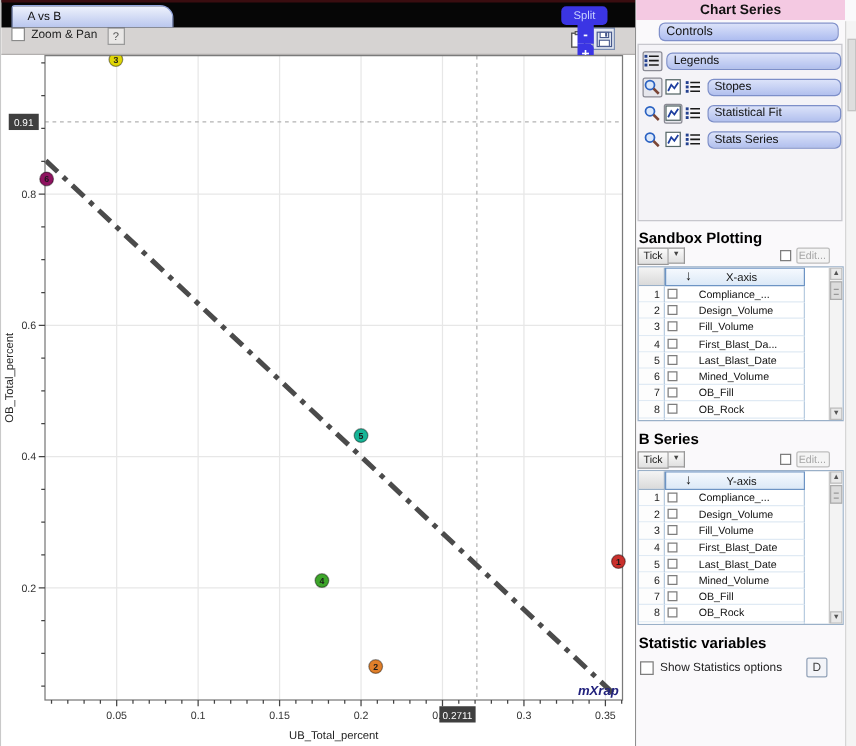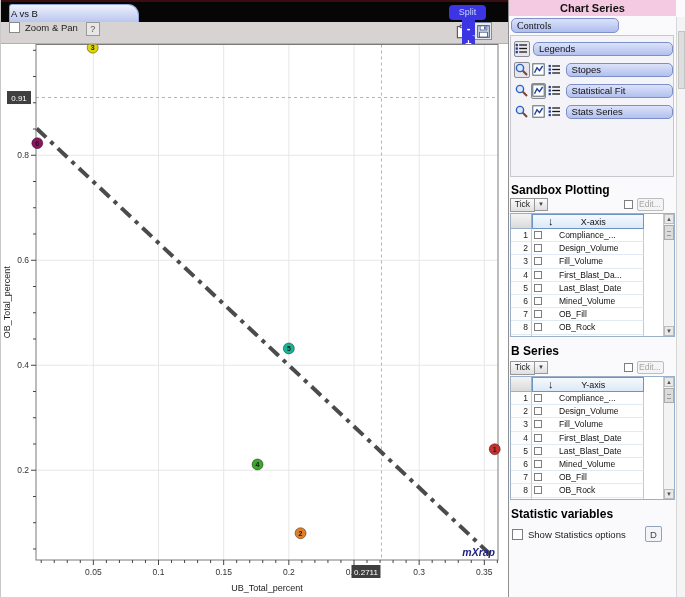--- a/index.html
+++ b/index.html
@@ -5,42 +5,42 @@
   * { box-sizing: border-box; margin: 0; padding: 0; }
   html,body { background:#fff; }
   body { font-family: "Liberation Sans", sans-serif; }
   .app { position:relative; width:685px; height:597px; background:#fff; border-left:1px solid #c9c9c9; overflow:hidden; }
 
   
   .chart-window { position:absolute; left:0; top:0; width:508px; height:597px; border-right:1px solid #8f8f8f; background:#fff; }
   .tabbar { position:relative; height:22px; background:#060606; border-top:2px solid #3a0d10; }
   .tab { position:absolute; left:8px; bottom:0; width:130px; height:18px;
          background:linear-gradient(#eef2fc,#b9c6ee); border:1px solid #93a5dc; border-bottom:none;
-         border-radius:3px 11px 0 0; font-size:9.5px; color:#111; line-height:17px; padding-left:1px; }
+         border-radius:3px 11px 0 0; font-size:9.5px; color:#111; line-height:17px; padding-left:12px; }
   .tab-actions { position:absolute; right:22px; top:3px; display:flex; align-items:center;flex-direction:column; }
   .split-btn { width:37px; height:15px; background:#3b35e4; border:none; border-radius:4px; color:#c9d2ff; font-size:9px; font-family:inherit; line-height:13px; }
   .mini-btn,.maxi-btn { width:13px; height:15px; background:#3b35e4; border:none; color:#fff; font-size:11px; font-weight:bold; line-height:12px; margin-left:2px; font-family:inherit; }
   .maxi-btn { border-radius:0 4px 4px 0; }
   .toolbar { height:22px; background:#d6d3d2; border-bottom:1px solid #b2afae; display:flex; align-items:flex-start; font-size:9.5px; color:#222; }
   .cb2 { width:11px; height:11px; background:#fff; border:1px solid #8a8a8a; display:inline-block; margin-left:8px; }
   .tb-label { margin-left:5px; }
   .help-btn { width:14px; height:14px; margin-left:8px; background:#e9e7e6; border:1px solid #9a9a9a; font-size:9px; color:#555; line-height:11px; text-align:center; font-family:inherit; }
   .spacer { flex:1; }
   .icon-btn { width:18px; height:18px; background:transparent; border:none; display:flex; align-items:center; justify-content:center; margin-right:3px; }
   .icon-btn.bordered { border:1px solid #7a8cb0; background:#e4e8f1; }
   .icon-btn:last-child { margin-right:16px; }
   .chart-area { position:relative; height:553px; background:#fff; }
 
   
   .side-panel { position:absolute; left:508px; top:0; width:177px; height:597px; background:#faf9fb; }
   .panel-scrollbar { position:absolute; right:0; top:17px; bottom:0; width:10px; background:#f4f4f4; border-left:1px solid #d6d6d6; }
   .panel-thumb { position:absolute; top:14px; left:1px; right:1px; height:58px; background:#dedede; border:1px solid #c4c4c4; }
   .panel-header { width:167px; height:16px; background:#f4c9e2; text-align:center; font-size:11px; font-weight:bold; color:#111; line-height:16px; }
   .panel-body { position:absolute; left:0; top:16px; width:167px; }
-  .controls-tab { margin:2px 0 2px 2px; width:108px; height:15px; background:linear-gradient(#dbe2f9,#aebdf0); border:1px solid #8090ca; border-radius:5px; font-size:10px; color:#111; line-height:13px; padding-left:5px;font-family:Liberation Serif, serif; }
+  .controls-tab { margin:2px 0 2px 18px; width:144px; height:15px; background:linear-gradient(#dbe2f9,#aebdf0); border:1px solid #8090ca; border-radius:5px; font-size:10px; color:#111; line-height:13px; padding-left:5px; }
   .series-box { margin-left:1px; width:164px; height:142px; background:#f4f3f7; border:1px solid #c7c7cd; padding-top:2px; }
   .series-row { display:flex; align-items:center; height:21px; padding-left:3px; }
   .icon { width:16px; height:16px; display:flex; align-items:center; justify-content:center; margin-right:1px; border:1px solid transparent; }
   .icon.pressed { border:1px solid #8a8a94; background:#e6e6ec; border-radius:2px; }
   .icon svg { width:13px; height:13px; }
   .series-btn { height:14px; border:1px solid #7d8fc9; border-radius:5px; background:linear-gradient(#dbe2f9,#b2c0ee); font-size:9.5px; padding-left:5px; display:flex; align-items:center; color:#111; margin-left:2px; }
   .series-btn.wide { width:141px; }
   .series-btn.norm { width:111px; }
   .heading { font-size:12px; font-weight:bold; color:#000; margin-left:2px; }
   .heading.sandbox { margin-top:6px; }

